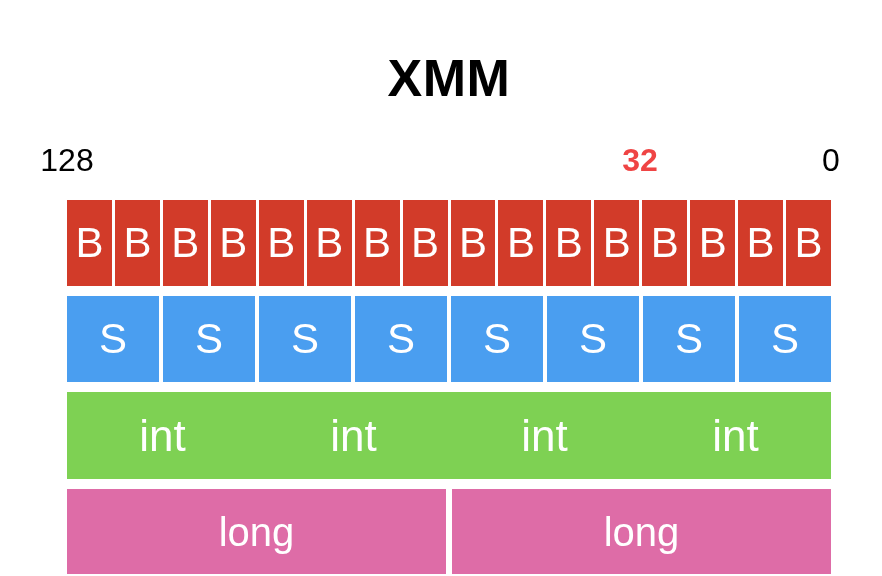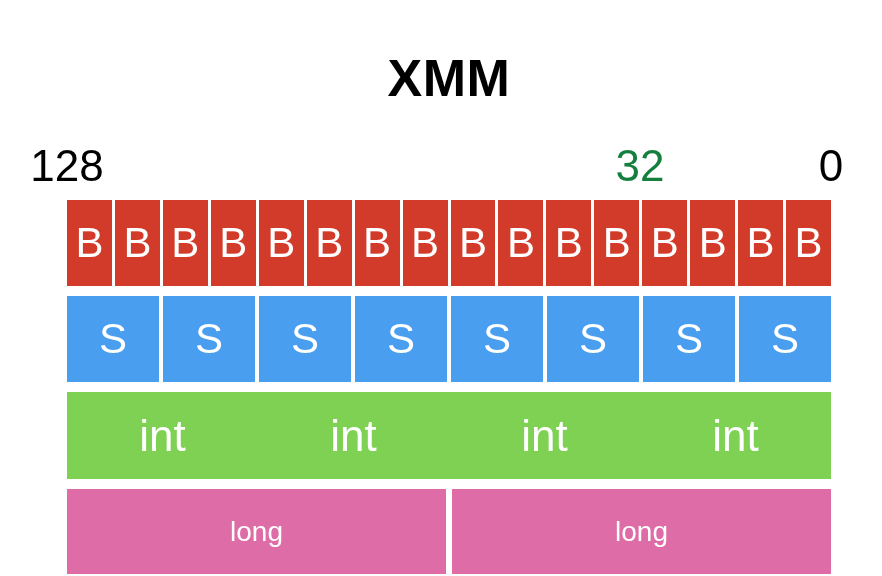--- a/index.html
+++ b/index.html
@@ -35,21 +35,21 @@
     position: absolute;
     top: 116px;
     left: 67px;
     width: 764px;
     height: 44px;
   }
   .bit-label {
     position: absolute;
     top: 0;
     transform: translateX(-50%);
-    font-size: 44px;
+    font-size: 32px;
     line-height: 1;
     color: #000000;
     white-space: nowrap;
   }
   .rows-layer {
     position: absolute;
     top: 0;
     left: 0;
     width: 882px;
     height: 576px;
@@ -69,21 +69,21 @@
     line-height: 1;
   }
 </style>
 </head>
 <body style="background: rgb(255, 255, 255);">
 
 <div class="canvas">
   <div class="title">XMM</div>
   <div class="bit-labels" id="bit-labels">
       <span class="bit-label" style="left: 0%; color: rgb(0, 0, 0);">128</span>
-      <span class="bit-label" style="left: 75%; color: #15803d;">32</span>
+      <span class="bit-label" style="left: 75%; color: #ef4444; font-weight: bold;">32</span>
       <span class="bit-label" style="left: 100%; color: rgb(0, 0, 0);">0</span>
     </div>
   <div class="rows-layer" id="rows-layer">
       <div class="row" style="top: 172px; height: 86px; gap: 3px; font-size: 42px;">
         <div class="cell" style="background: rgb(210, 59, 41); color: rgb(255, 255, 255);">B</div>
         <div class="cell" style="background: rgb(210, 59, 41); color: rgb(255, 255, 255);">B</div>
         <div class="cell" style="background: rgb(210, 59, 41); color: rgb(255, 255, 255);">B</div>
         <div class="cell" style="background: rgb(210, 59, 41); color: rgb(255, 255, 255);">B</div>
         <div class="cell" style="background: rgb(210, 59, 41); color: rgb(255, 255, 255);">B</div>
         <div class="cell" style="background: rgb(210, 59, 41); color: rgb(255, 255, 255);">B</div>
@@ -107,18 +107,18 @@
         <div class="cell" style="background: rgb(74, 158, 240); color: rgb(255, 255, 255);">S</div>
         <div class="cell" style="background: rgb(74, 158, 240); color: rgb(255, 255, 255);">S</div>
         <div class="cell" style="background: rgb(74, 158, 240); color: rgb(255, 255, 255);">S</div>
       </div>
       <div class="row" style="top: 364px; height: 87px; font-size: 44px;">
         <div class="cell" style="background: rgb(126, 209, 83); color: rgb(255, 255, 255);">int</div>
         <div class="cell" style="background: rgb(126, 209, 83); color: rgb(255, 255, 255);">int</div>
         <div class="cell" style="background: rgb(126, 209, 83); color: rgb(255, 255, 255);">int</div>
         <div class="cell" style="background: rgb(126, 209, 83); color: rgb(255, 255, 255);">int</div>
       </div>
-      <div class="row" style="top: 461px; height: 85px; gap: 6px; font-size: 28px;">
+      <div class="row" style="top: 461px; height: 85px; gap: 6px; font-size: 40px;">
         <div class="cell" style="background: rgb(222, 108, 167); color: rgb(255, 255, 255);">long</div>
         <div class="cell" style="background: rgb(222, 108, 167); color: rgb(255, 255, 255);">long</div>
       </div>
     </div>
 </div>
 
 </body></html>

